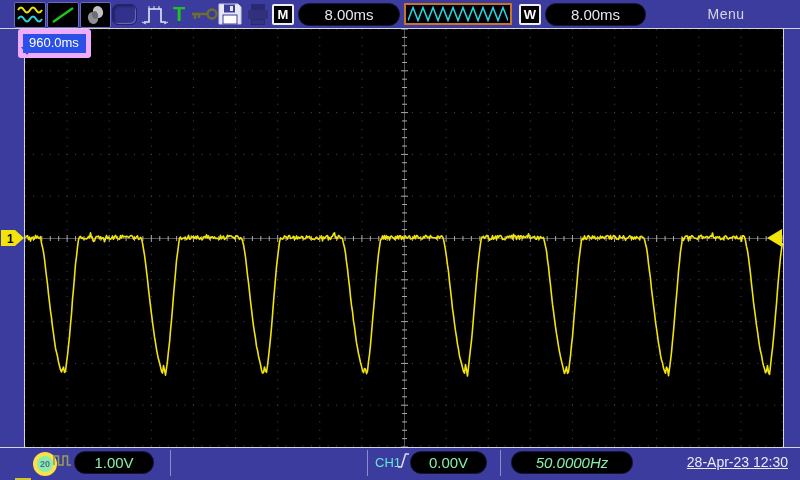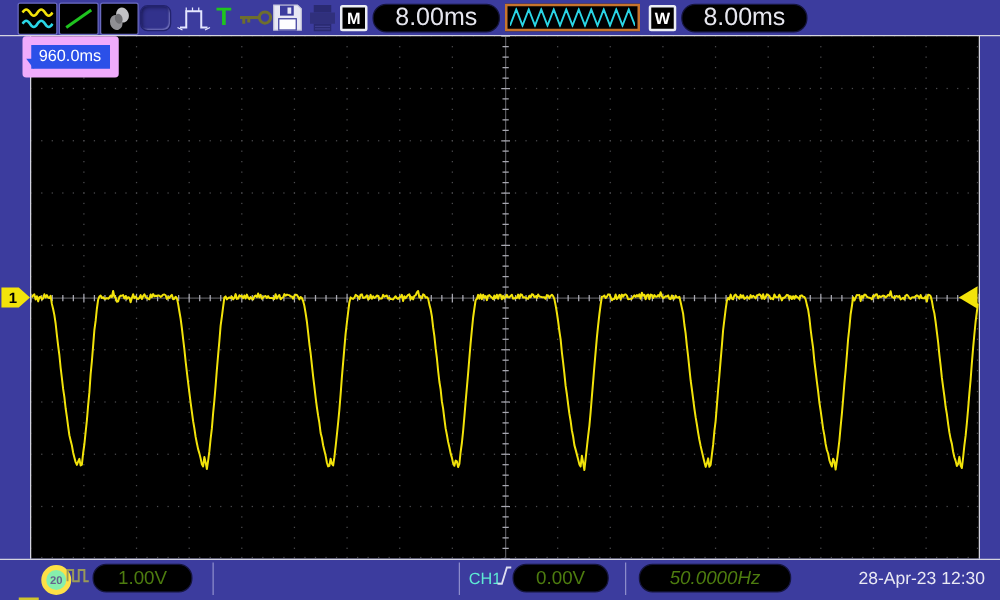--- a/index.html
+++ b/index.html
@@ -10,29 +10,29 @@
     -webkit-font-smoothing:antialiased;
   }
   .abs{position:absolute;}
   
   .topbar{left:0;top:0;width:800px;height:28px;background:#3c3c9e;border-bottom:1px solid #d4d4e0;}
   .iconbox{background:#000;border:1px solid #6a6ac0;border-radius:2px;display:flex;align-items:center;justify-content:center;}
   .recessed{background:#32328c;border:1px solid #23236e;border-radius:6px;box-shadow:inset 1px 1px 3px #1a1a55, inset -1px -1px 1px #7a7ac8;}
   .badge{background:#000;border:2px solid #eceef4;border-radius:2px;color:#fff;
          font-weight:bold;font-size:13px;display:flex;align-items:center;justify-content:center;line-height:1;}
   .pill{background:#000;border:1px solid #15153c;border-radius:11px;display:flex;align-items:center;justify-content:center;}
-  .pill.toptext{color:#e6e6ee;font-size:20px;}
-  .pill.yellowtext{color:#4d7c0f;font-size:15px;}
+  .pill.toptext{color:#e6e6ee;font-size:15px;}
+  .pill.yellowtext{color:#86efac;font-size:15px;}
   .t-letter{color:#1fc41f;font-size:20px;font-weight:bold;line-height:1;}
   .menu-label{color:#d6d6e0;font-size:14px;text-align:center;letter-spacing:.5px;}
   .previewbox{background:#000;border:2px solid #c8742c;display:flex;align-items:center;justify-content:center;}
   
   .plot{left:24px;top:28px;width:760px;height:420px;background:#000;border:1px solid #d4d4e0;box-sizing:border-box;}
   .plot svg{position:absolute;left:0;top:0;}
-  .delaytag{left:18px;top:29px;height:16px;padding:1px 7px 2px 6px;background:#2b50e8;border:7px solid #f0abfc;
+  .delaytag{left:18px;top:29px;height:16px;padding:1px 7px 2px 6px;background:#2b50e8;border:5px solid #f0abfc;
             border-radius:3px;color:#fff;font-size:13px;line-height:16px;z-index:5;}
   .delayptr{left:21px;top:47px;width:0;height:0;border-left:6px solid transparent;border-right:6px solid transparent;
             border-top:8px solid #2b50e8;z-index:5;}
   
   .bottombar{left:0;top:447px;width:800px;height:33px;background:#3c3c9e;border-top:1px solid #d4d4e0;box-sizing:content-box;}
   .vsep{width:1px;height:26px;top:450px;background:rgba(205,205,240,.55);}
   .dcicon{left:12px;top:478px;width:22px;text-align:center;color:#cfc42c;}
   .dcicon .ln{height:2px;background:#cfc42c;margin:0 3px 2px 3px;}
   .dcicon .dashes{display:flex;justify-content:space-between;margin:0 3px 1px 3px;}
   .dcicon .dashes i{display:block;width:4px;height:2px;background:#cfc42c;}
@@ -112,20 +112,21 @@
   <div class="abs previewbox" style="left:404px;top:3px;width:108px;height:22px;box-sizing:border-box;">
     <svg id="preview-svg" width="100" height="16" viewBox="0 0 100 16">
         <polyline points="0.0,14.5 5.0,1.5 10.0,14.5 15.0,1.5 20.0,14.5 25.0,1.5 30.0,14.5 35.0,1.5 40.0,14.5 45.0,1.5 50.0,14.5 55.0,1.5 60.0,14.5 65.0,1.5 70.0,14.5 75.0,1.5 80.0,14.5 85.0,1.5 90.0,14.5 95.0,1.5 100.0,14.5" fill="none" stroke="#2ad6e6" stroke-width="1.5"></polyline>
       </svg>
   </div>
 
   <div class="abs badge" style="left:519px;top:4px;width:18px;height:17px;">W</div>
 
   <div class="abs pill toptext" style="left:545px;top:3px;width:99px;height:21px;">8.00ms</div>
 
+  <div class="abs menu-label" style="left:666px;top:6px;width:120px;">Menu</div>
 </div>
 
 <div class="abs plot">
   <svg id="grid-svg" width="758" height="418">
       <rect x="-0.5" y="-0.5" width="1" height="1" fill="#4b4b4e"></rect>
       <rect x="-0.5" y="7.859999999999999" width="1" height="1" fill="#4b4b4e"></rect>
       <rect x="-0.5" y="16.22" width="1" height="1" fill="#4b4b4e"></rect>
       <rect x="-0.5" y="24.58" width="1" height="1" fill="#4b4b4e"></rect>
       <rect x="-0.5" y="32.94" width="1" height="1" fill="#4b4b4e"></rect>
       <rect x="-0.5" y="41.3" width="1" height="1" fill="#4b4b4e"></rect>
@@ -2283,13 +2284,13 @@
 <svg class="abs" style="left:397px;top:450px;" width="13" height="21" viewBox="0 0 13 21">
   <path d="M1,17 H4.5 L8.5,4 H12" fill="none" stroke="#dcdcf0" stroke-width="1.5"></path>
 </svg>
 
 <div class="abs pill yellowtext" style="left:410px;top:451px;width:75px;height:21px;">0.00V</div>
 
 <div class="abs vsep" style="left:500px;"></div>
 
 <div class="abs pill yellowtext" style="left:511px;top:451px;width:120px;height:21px;font-style:italic;">50.0000Hz</div>
 
-<div class="abs datetime" style="left:640px;top:454px;width:148px;">28-Apr-23 12:30</div>
+<div class="abs datetime" style="left:640px;top:454px;width:148px;text-decoration:underline;">28-Apr-23 12:30</div>
 
 </body></html>

